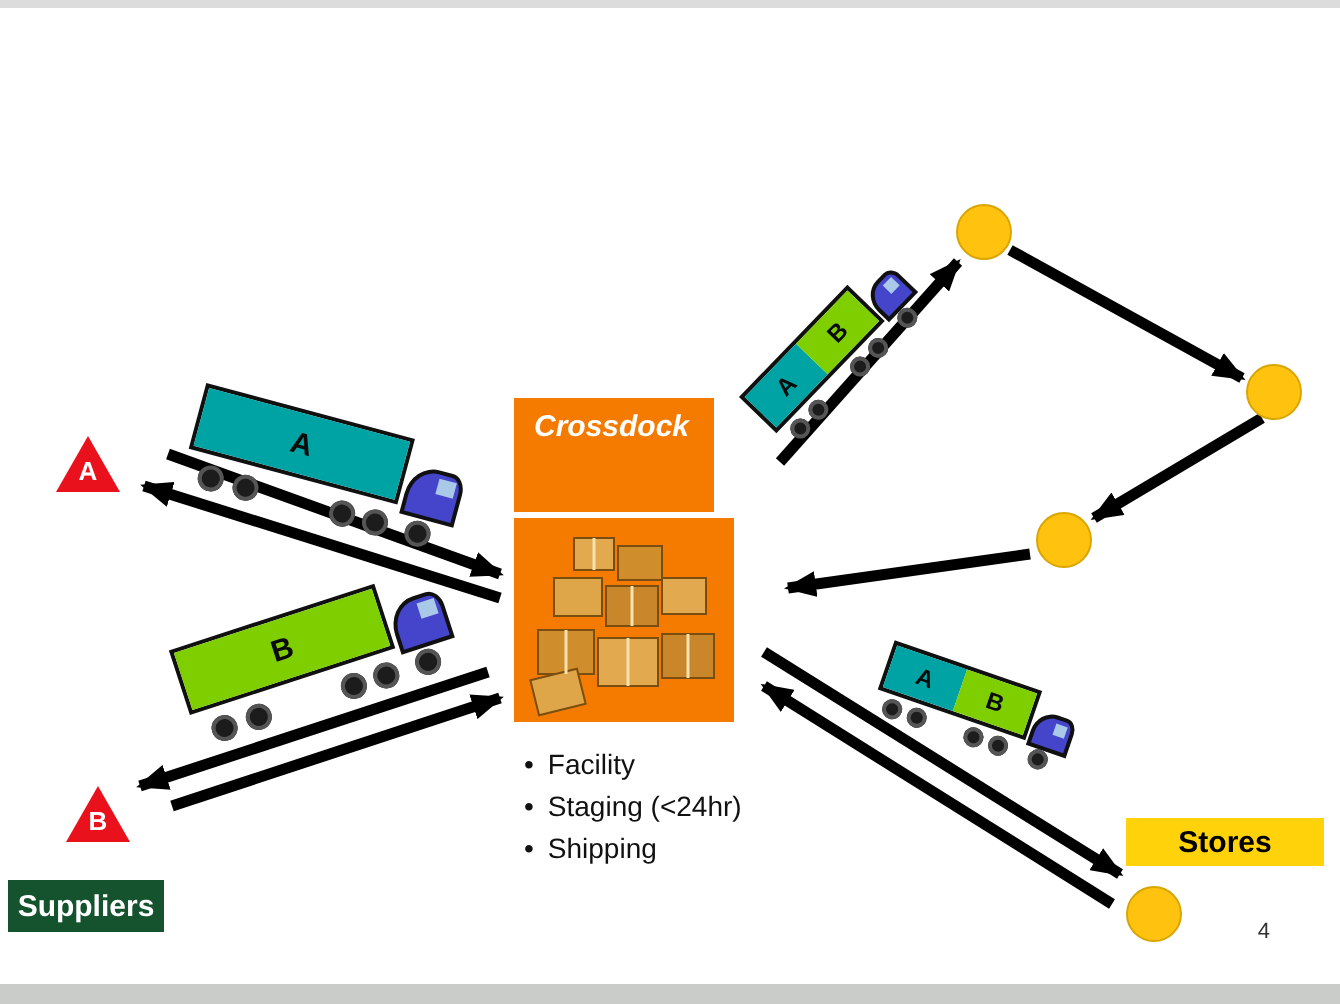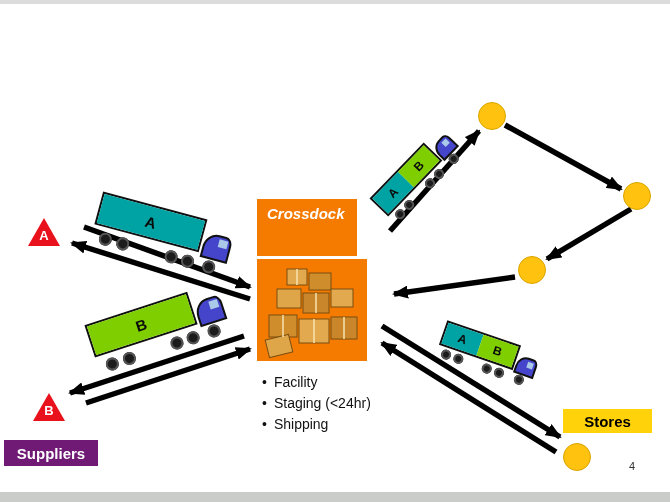--- a/index.html
+++ b/index.html
@@ -27,25 +27,25 @@
   .facility-image { position:absolute; left:257px; top:259px; width:110px; height:102px; }
   .facility-image svg { display:block; }
 
   
   .bullets { position:absolute; left:262px; top:372px; font-size:14px; line-height:21px; color:#111; }
   .bullet-row { display:flex; gap:7px; }
   .bullet-row .bold { font-weight:normal; }
 
   
   .suppliers {
-    position:absolute; left:4px; top:440px; width:94px; height:26px; background:#701a75;
+    position:absolute; left:4px; top:440px; width:78px; height:26px; background:#14532d;
     color:#fff; font-weight:bold; font-size:15px; display:flex; align-items:center; justify-content:center;
   }
   .stores {
-    position:absolute; left:563px; top:409px; width:89px; height:24px; background:#FFD20A;
+    position:absolute; left:563px; top:409px; width:99px; height:24px; background:#FFD20A;
     color:#000; font-weight:bold; font-size:15px; display:flex; align-items:center; justify-content:center;
   }
   .store-circle {
     position:absolute; width:28px; height:28px; border-radius:50%;
     background:#FFC20E; border:1px solid #d9a500; box-sizing:border-box;
   }
   .c1 { left:478px; top:102px; }
   .c2 { left:623px; top:182px; }
   .c3 { left:518px; top:256px; }
   .c4 { left:563px; top:443px; }

